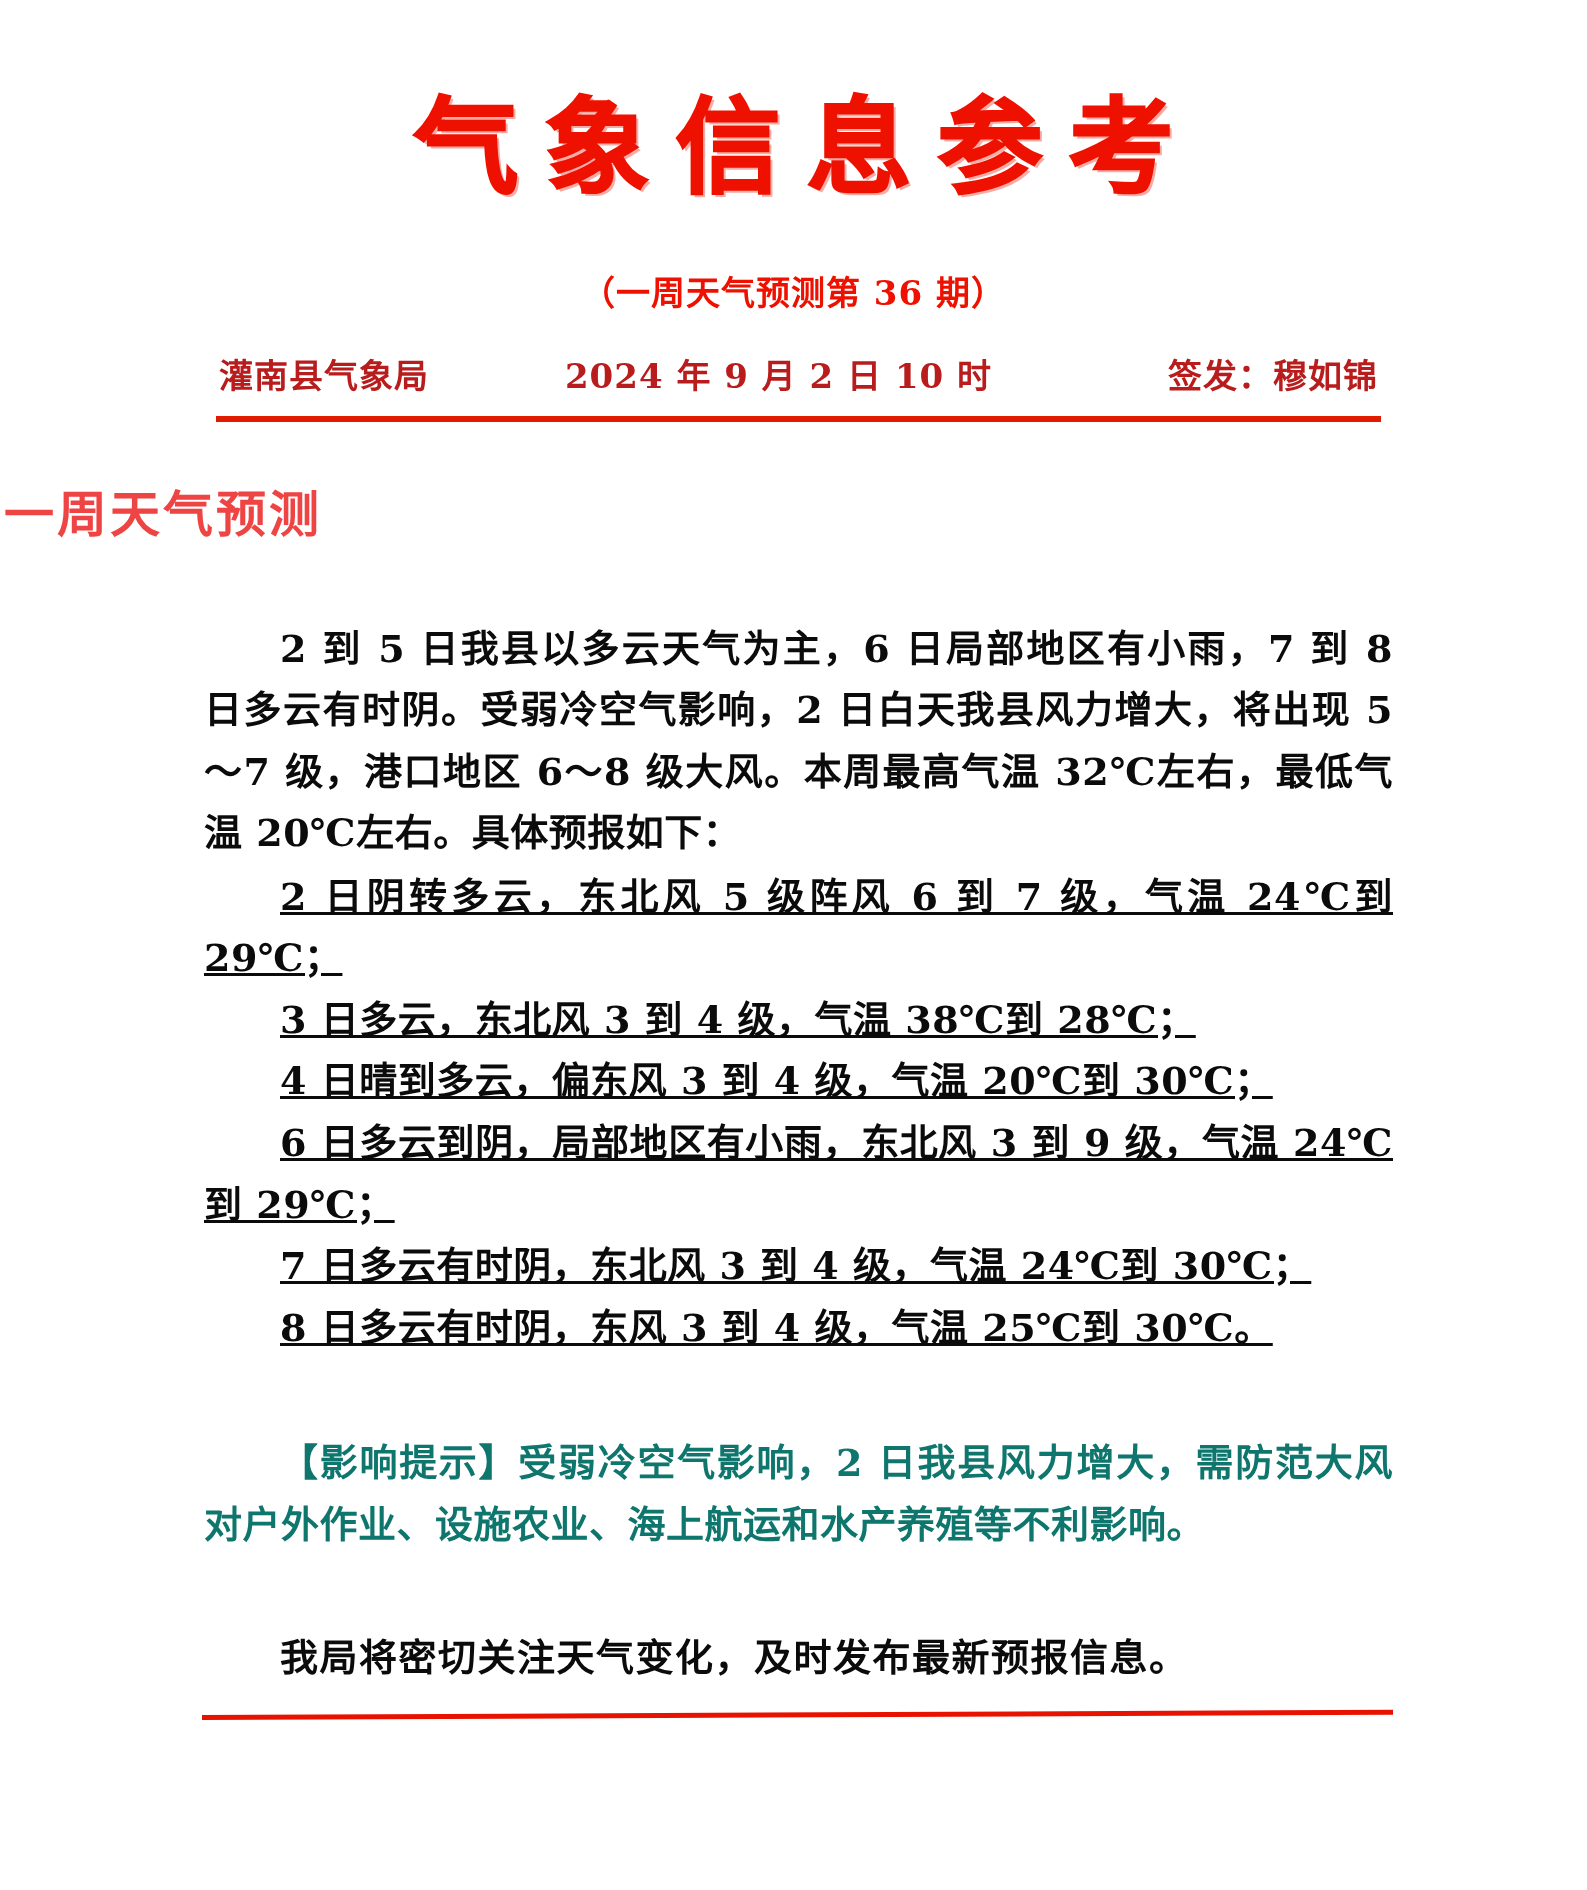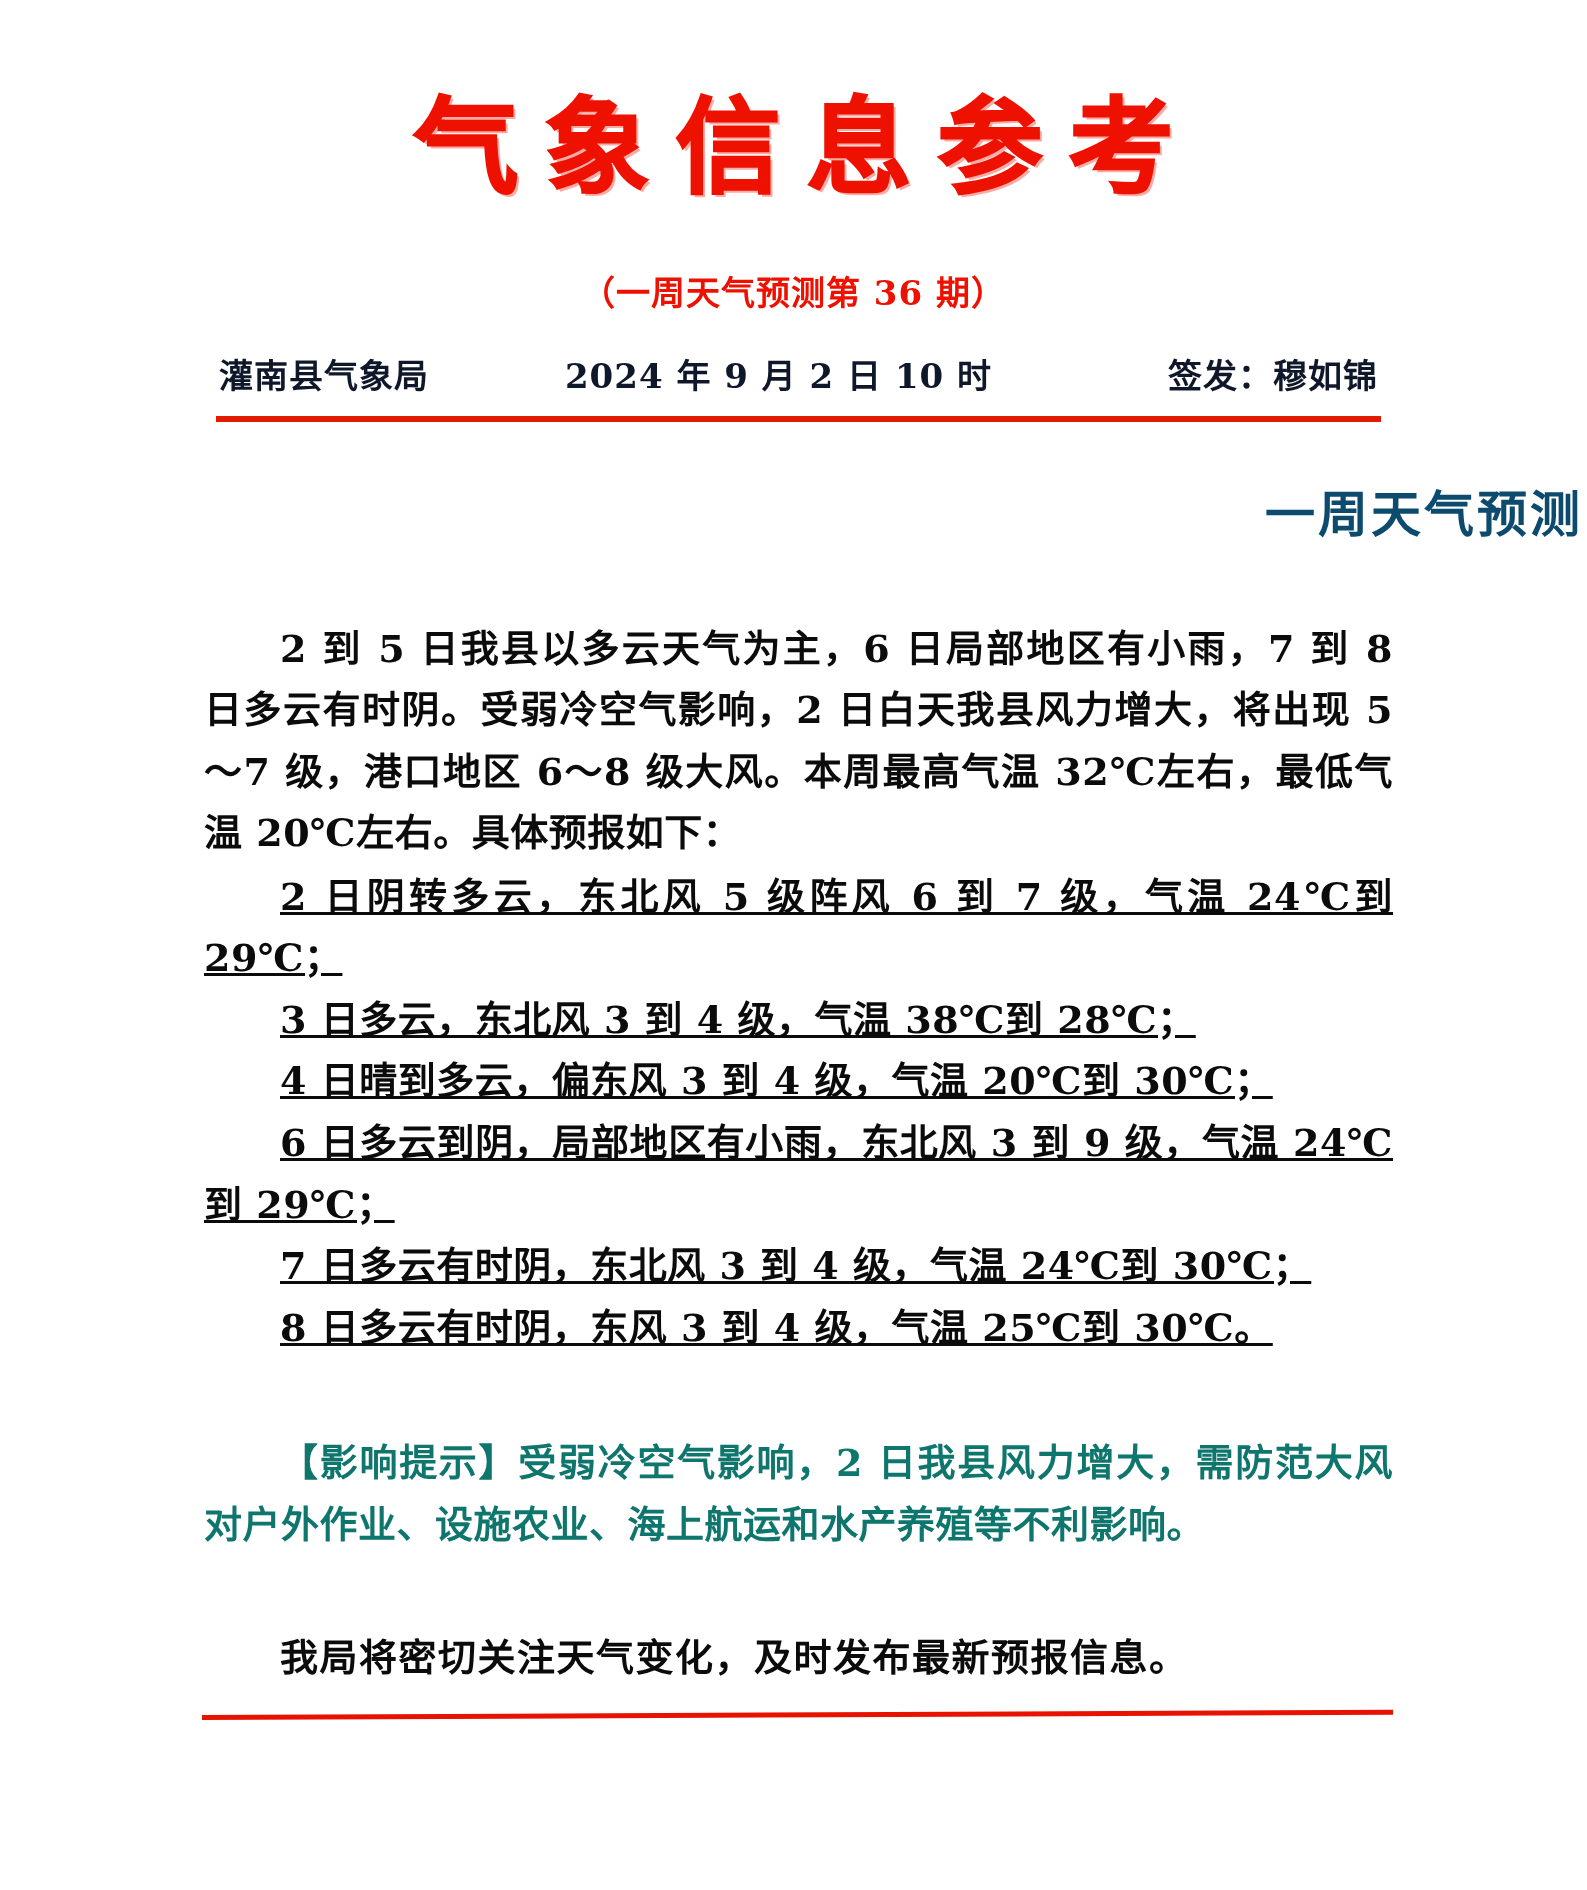--- a/index.html
+++ b/index.html
@@ -48,46 +48,46 @@
     font-family: "DejaVu Serif", "Liberation Serif", serif;
     font-weight: 700;
     font-size: 34px;
     letter-spacing: 1px;
     margin-top: 58px;
   }
 
   .info-row {
     display: flex;
     align-items: flex-start;
-    color: #0f172a;
+    color: #b91c1c;
     font-family: "DejaVu Serif", "Liberation Serif", serif;
     font-weight: 700;
     font-size: 34px;
     margin: 34px 0 3px 0;
     padding: 0 205px 0 215px;
     letter-spacing: 1px;
   }
   .info-row .slot-left   { flex: 0 0 auto; }
   .info-row .slot-center { flex: 1 1 auto; text-align: center; padding-right: 40px; }
   .info-row .slot-right  { flex: 0 0 auto; }
 
   .rule-top {
     height: 6px;
     background: #e01b00;
     margin: 18px 202px 0 212px;
   }
 
   
   .section-heading {
-    text-align: right;
+    text-align: left;
     font-family: "DejaVu Sans", "Liberation Sans", sans-serif;
     font-weight: 700;
     font-size: 50px;
     letter-spacing: 3px;
-    color: #0c4a6e;
+    color: #ef4444;
     margin-top: 52px;
   }
 
   
   .body-wrap {
     margin: 72px 190px 0 200px;
     font-family: "DejaVu Serif", "Liberation Serif", serif;
     font-weight: 700;
     font-size: 38px;
     line-height: 1.62;

